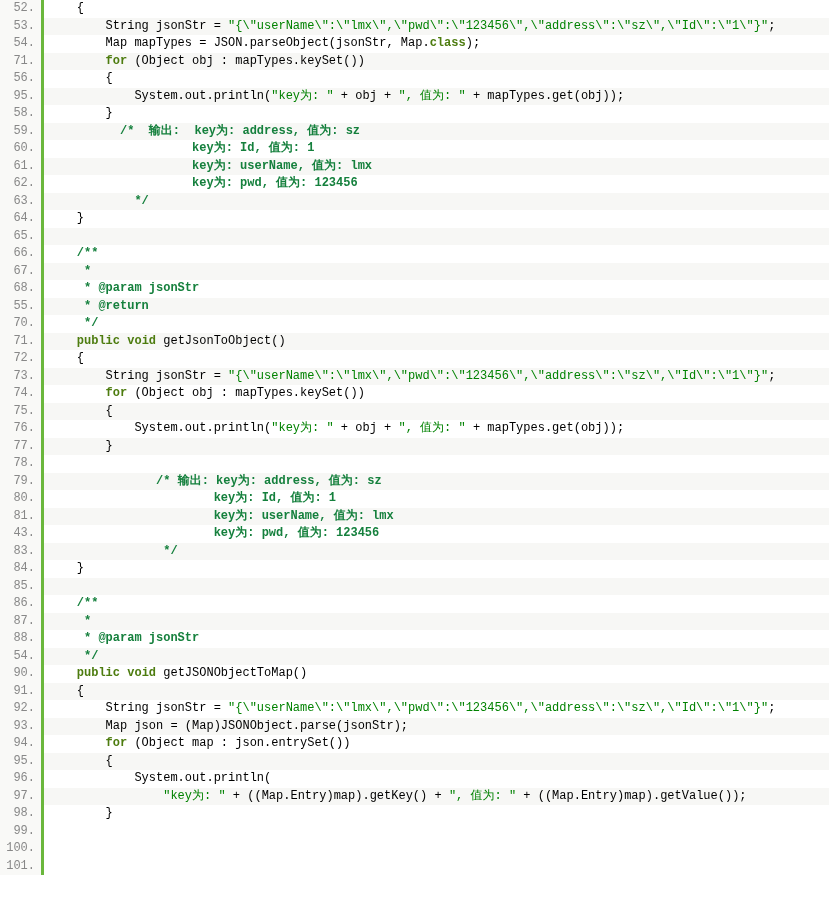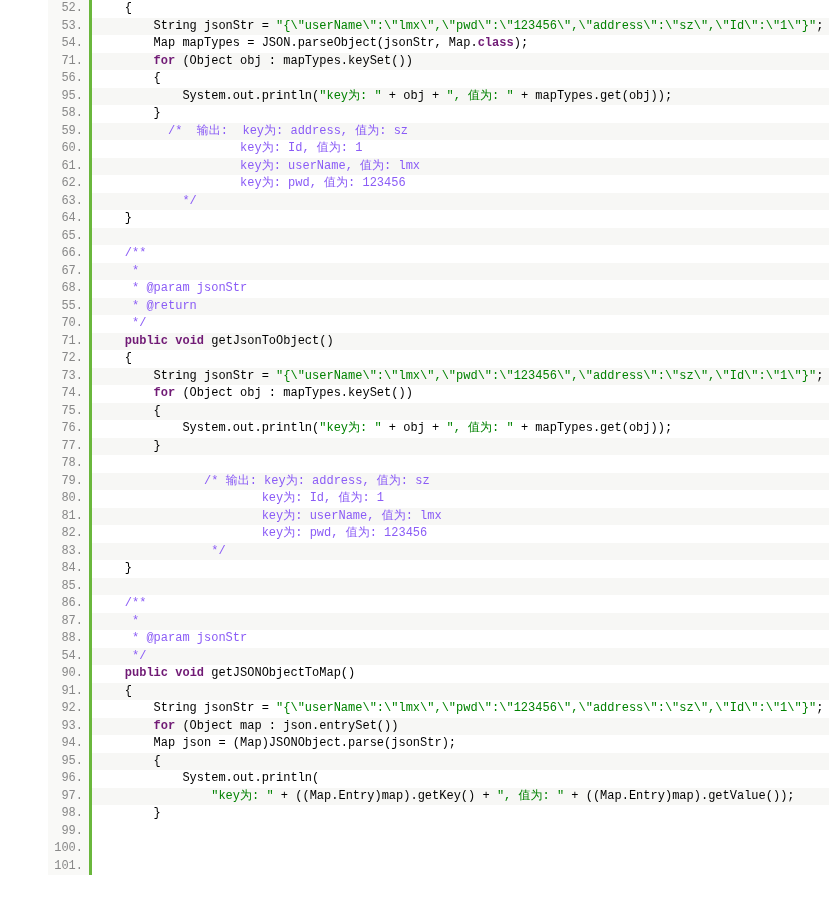--- a/index.html
+++ b/index.html
@@ -15,39 +15,38 @@
 }
 .gutter {
   background: #f9f9f7;
   border-right: 3px solid #6ab73c;
   color: #888;
   text-align: right;
   user-select: none;
   padding-right: 6px;
   padding-left: 6px;
   min-width: 44px;
-  margin-left: 48px;
 }
 .gutter div {
   height: 17.5px;
 }
 .code {
   flex: 1;
 }
 .line {
   height: 17.5px;
   white-space: pre;
   padding-left: 4px;
 }
 .line:nth-child(even) {
   background: #f7f7f5;
 }
-.kw { color: #701a75; font-weight: bold; }
+.kw { color: #4d7c0f; font-weight: bold; }
 .str { color: #008200; }
-.comment { color: #8b5cf6; }
+.comment { color: #15803d; font-weight: bold; }
 .plain { color: #000; }
 </style>
 </head>
 <body>
 
 <div class="code-container">
   <div class="gutter">
       <div>52.</div>
       <div>53.</div>
       <div>54.</div>
@@ -71,21 +70,21 @@
       <div>72.</div>
       <div>73.</div>
       <div>74.</div>
       <div>75.</div>
       <div>76.</div>
       <div>77.</div>
       <div>78.</div>
       <div>79.</div>
       <div>80.</div>
       <div>81.</div>
-      <div>82.</div>
+      <div>43.</div>
       <div>83.</div>
       <div>84.</div>
       <div>85.</div>
       <div>86.</div>
       <div>87.</div>
       <div>88.</div>
       <div>54.</div>
       <div>90.</div>
       <div>91.</div>
       <div>92.</div>
@@ -134,20 +133,20 @@
       <div class="line"><span class="comment">                */</span></div>
       <div class="line"><span class="plain">    }</span></div>
       <div class="line"><span class="plain"></span></div>
       <div class="line"><span class="plain">    </span><span class="comment">/**</span></div>
       <div class="line"><span class="comment">     *</span></div>
       <div class="line"><span class="comment">     * @param jsonStr</span></div>
       <div class="line"><span class="comment">     */</span></div>
       <div class="line"><span class="plain">    </span><span class="kw">public</span><span class="plain"> </span><span class="kw">void</span><span class="plain"> getJSONObjectToMap()</span></div>
       <div class="line"><span class="plain">    {</span></div>
       <div class="line"><span class="plain">        String jsonStr = </span><span class="str">"{\"userName\":\"lmx\",\"pwd\":\"123456\",\"address\":\"sz\",\"Id\":\"1\"}"</span><span class="plain">;</span></div>
+      <div class="line"><span class="plain">        Map json = (Map)JSONObject.parse(jsonStr);</span></div>
       <div class="line"><span class="plain">        </span><span class="kw">for</span><span class="plain"> (Object map : json.entrySet())</span></div>
-      <div class="line"><span class="plain">        Map json = (Map)JSONObject.parse(jsonStr);</span></div>
       <div class="line"><span class="plain">        {</span></div>
       <div class="line"><span class="plain">            System.out.println(</span></div>
       <div class="line"><span class="plain">                </span><span class="str">"key为: "</span><span class="plain"> + ((Map.Entry)map).getKey() + </span><span class="str">", 值为: "</span><span class="plain"> + ((Map.Entry)map).getValue());</span></div>
       <div class="line"><span class="plain">        }</span></div>
     </div>
 </div>
 
 </body></html>

